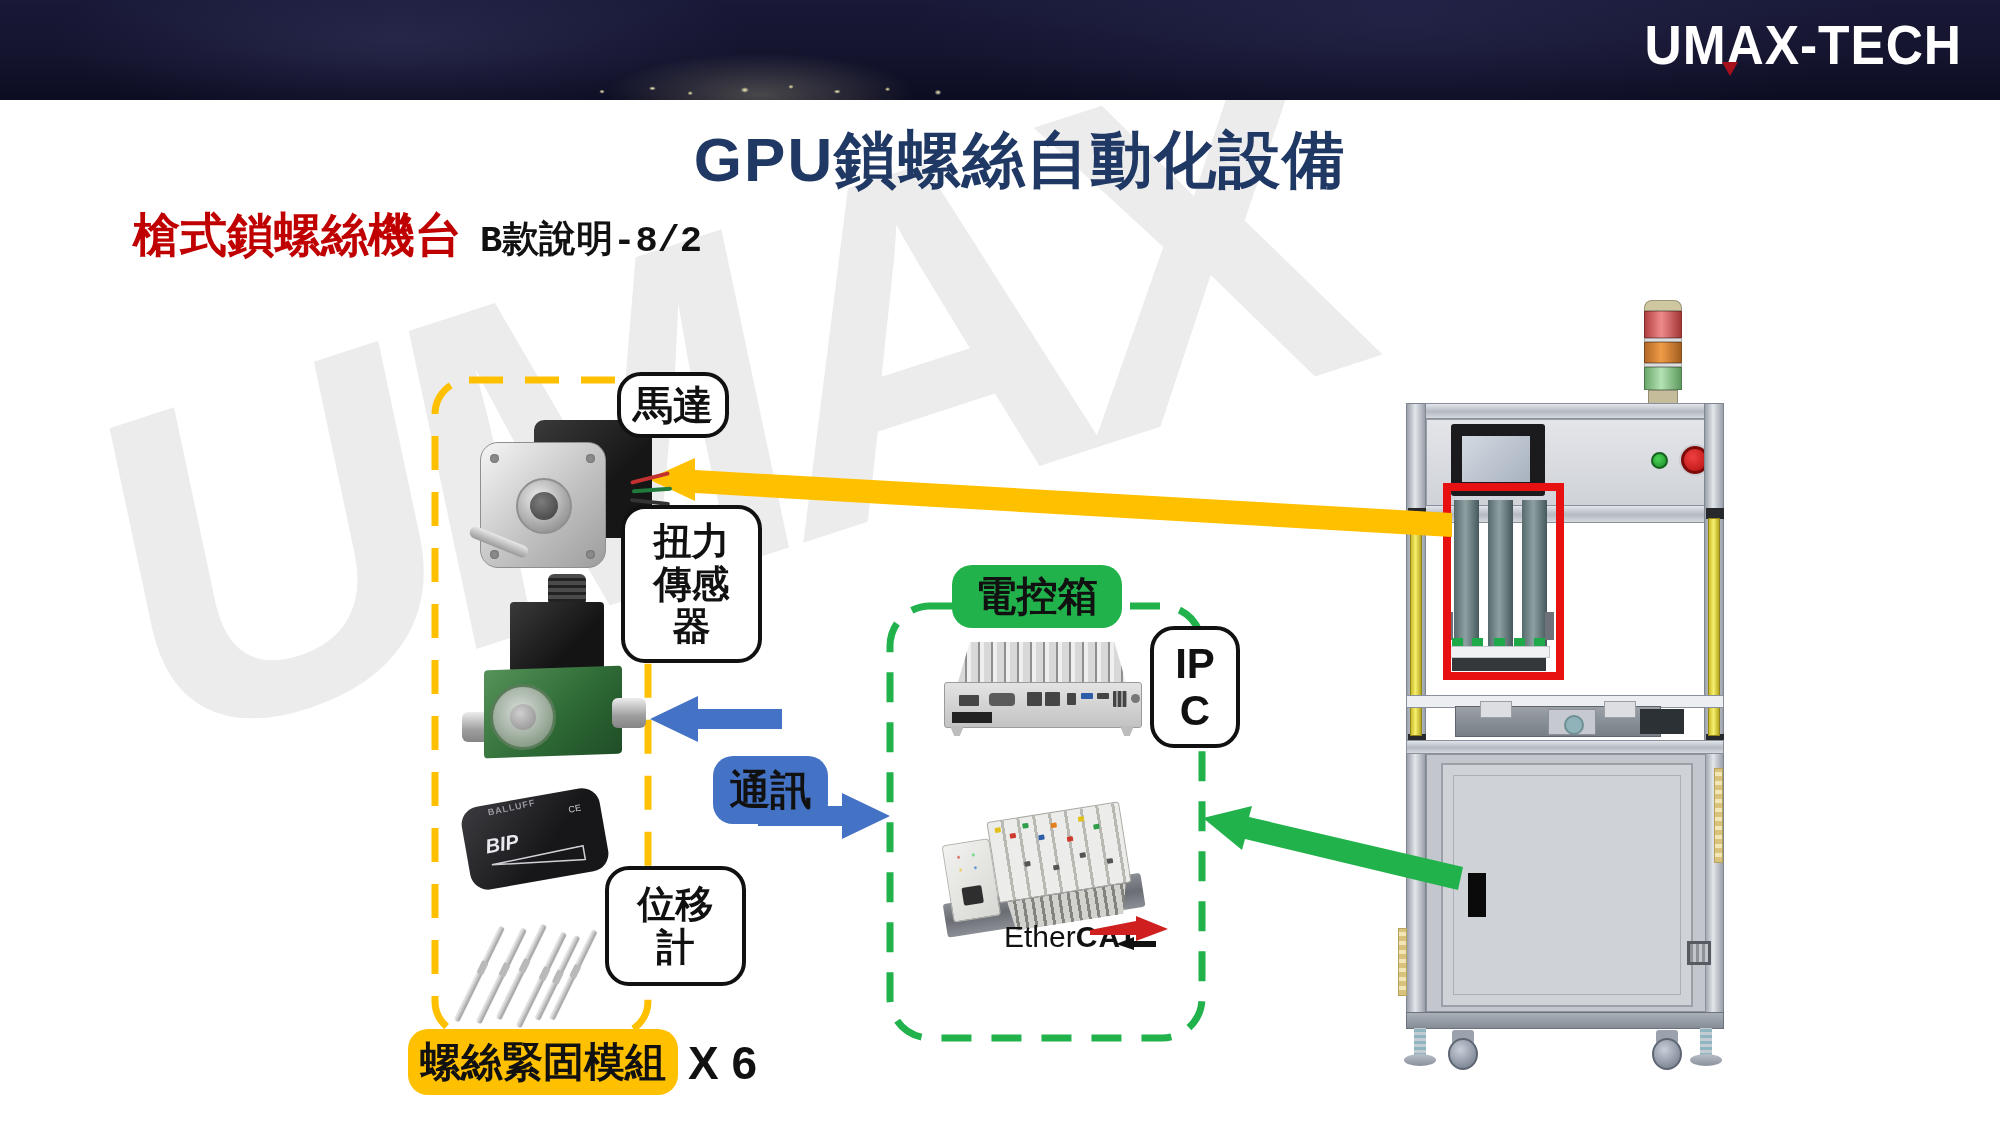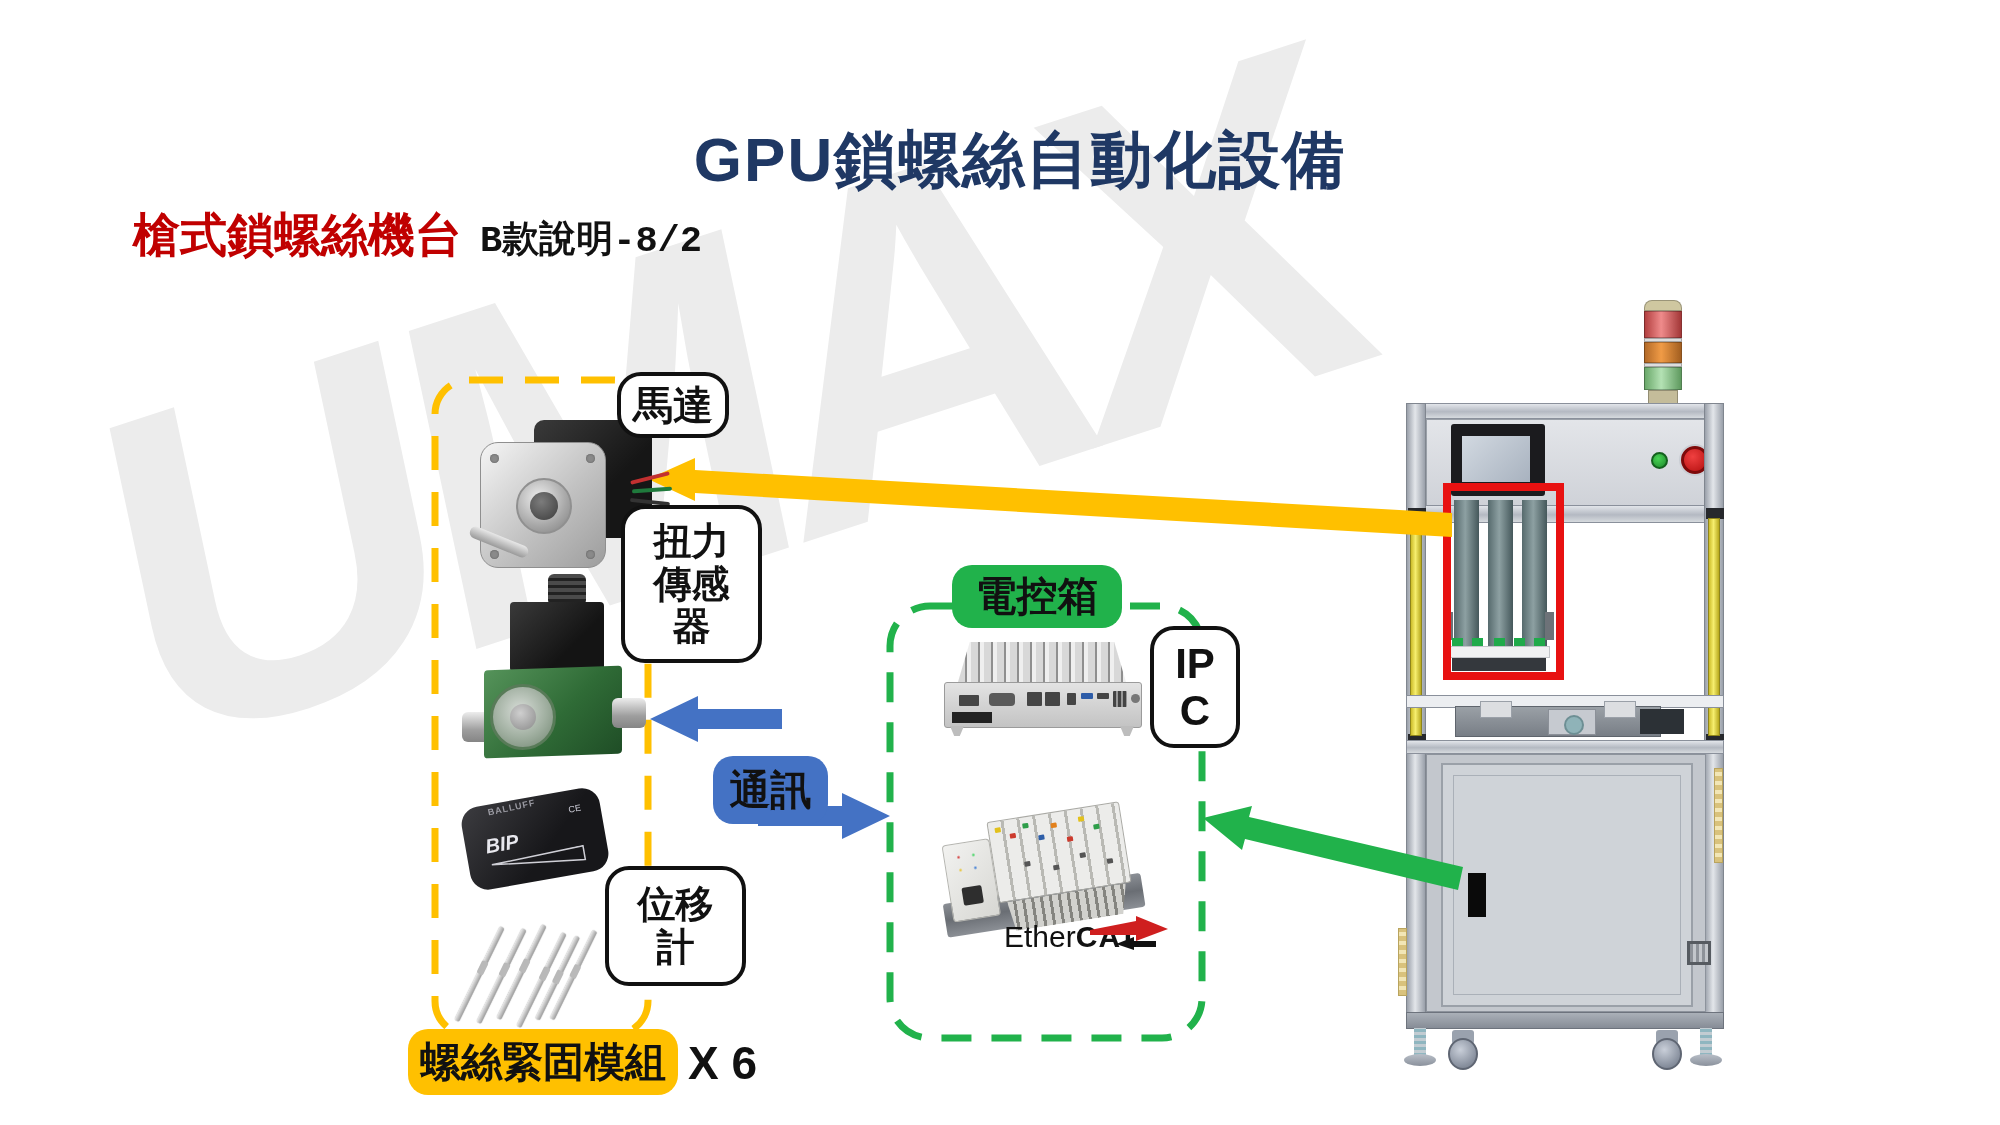--- a/index.html
+++ b/index.html
@@ -193,20 +193,25 @@
   .tower { position:absolute; left:238px; top:0; width:50px; height:104px; }
   .tw { position:absolute; left:6px; width:38px; border:1px solid rgba(0,0,0,.25); }
 </style>
 </head>
 <body>
 
 <div class="stage">
 
   <div class="watermark">UMAX</div>
 
+  <div class="header">
+    <div class="lights"></div>
+    <div class="brand">UMAX-TECH</div>
+    <div class="brand-tri"></div>
+  </div>
 
   <div class="title">GPU鎖螺絲自動化設備</div>
   <div class="subtitle">
     <span class="red">槍式鎖螺絲機台</span>
     <span class="blk">B款說明-8/2</span>
   </div>
 
   <div class="machine">
     <div class="tower">
       <div class="tw" style="top:0;height:11px;background:#cfc7a0;border-radius:8px 8px 0 0;"></div>

